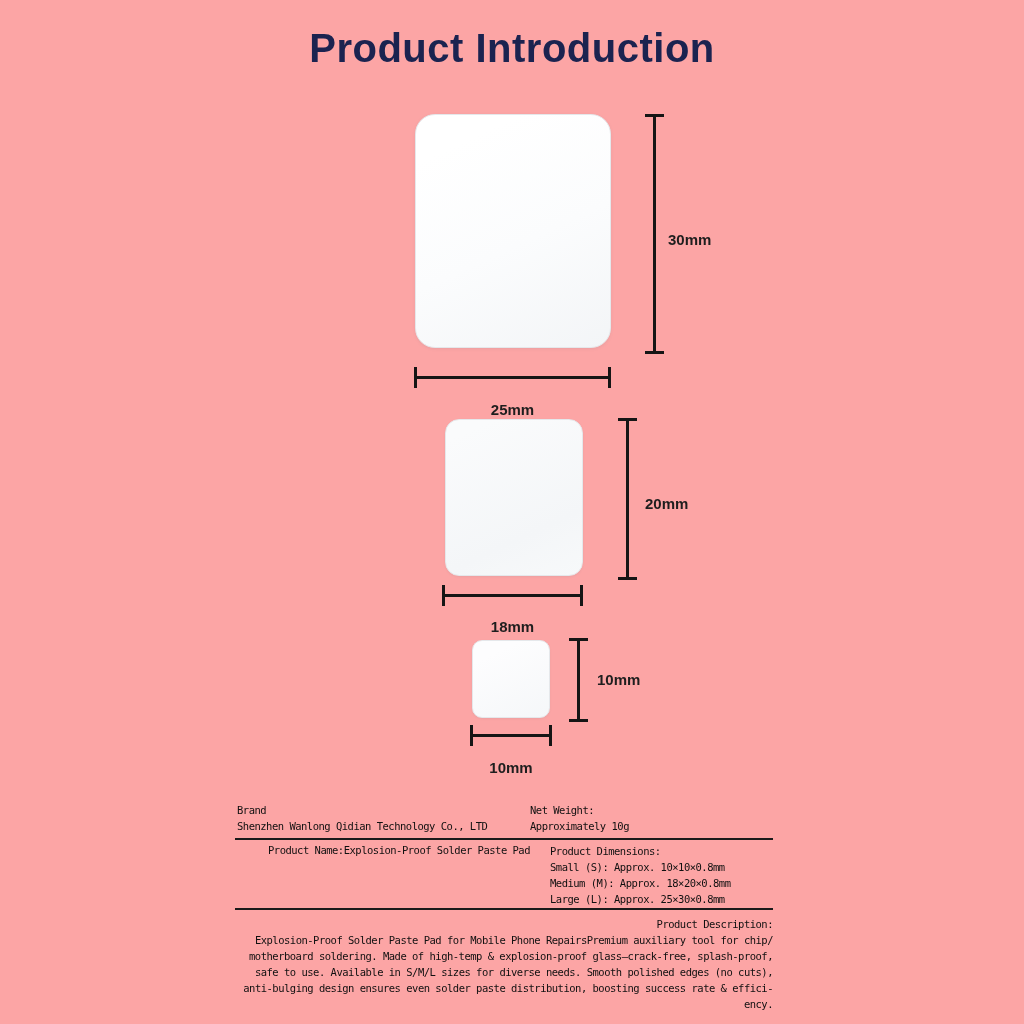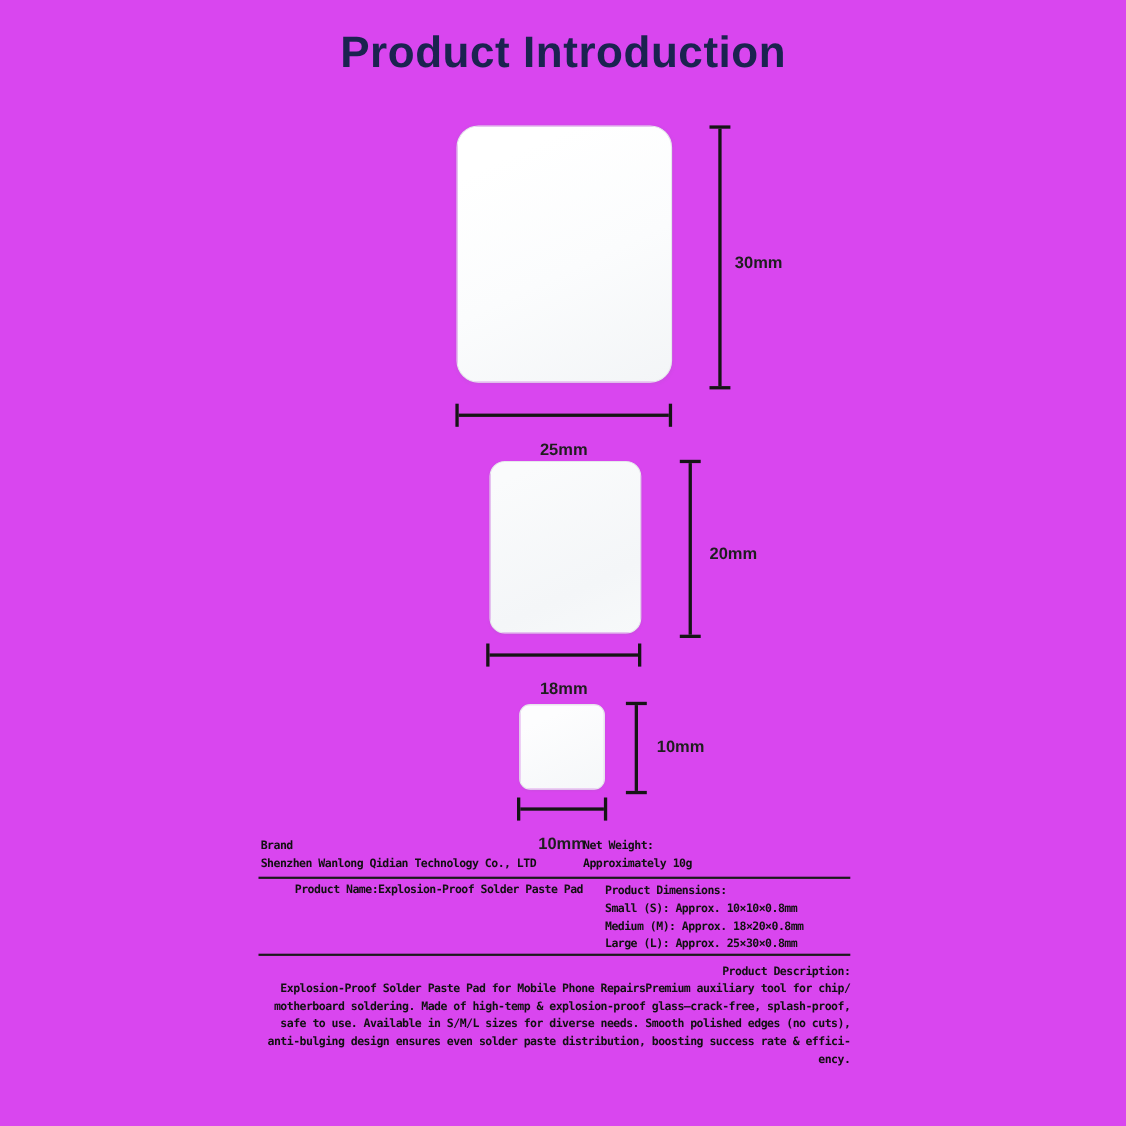--- a/index.html
+++ b/index.html
@@ -1,18 +1,18 @@
 <!DOCTYPE html>
 <html><head>
 <meta charset="utf-8">
 <style>
   html,body { margin:0; padding:0; background:#ffffff; }
   .canvas {
     position:relative; width:1024px; height:1024px; margin:0 auto;
-    background:#d946ef; overflow:hidden;
+    background:#fca5a5; overflow:hidden;
     font-family:"Liberation Sans", sans-serif;
   }
 
   
   .page-title {
     position:absolute; top:26px; left:0; width:1024px;
     text-align:center; font-size:40px; font-weight:700;
     color:#1b2350; letter-spacing:0.5px;
   }
 
@@ -43,23 +43,23 @@
   .hdim .bar { height:3px; flex:1; background:#151515; }
 
   .dim-label {
     position:absolute; font-size:15px; font-weight:600; color:#1e1e1e;
     white-space:nowrap;
   }
   .center { text-align:center;margin-top:12px; }
 
   
   .spec {
-    position:absolute; left:235px; top:756px; width:538px;
+    position:absolute; left:235px; top:797px; width:538px;
     font-family:"DejaVu Sans Mono", monospace;
-    font-size:10.5px; line-height:16px; letter-spacing:-0.5px; color:#101010;font-weight:bold;
+    font-size:10.5px; line-height:16px; letter-spacing:-0.5px; color:#101010;
   }
   .spec-row { display:flex; }
   .spec-row.r1 { padding:5px 0 4px 2px; border-bottom:2px solid #1a1a1a; }
   .spec-row.r2 { padding:2px 0 1px 2px; border-bottom:2px solid #1a1a1a; }
   .col-l { width:293px; }
   .col-r { flex:1; }
   .r2 .col-l { display:flex; justify-content:flex-end; padding-bottom:2px; }
   .r2 .col-r { padding-top:1px;margin-left:20px; }
   .spec-desc { padding:6px 0 0 2px;text-align:right; }
   .desc-text { white-space:pre-line; }

